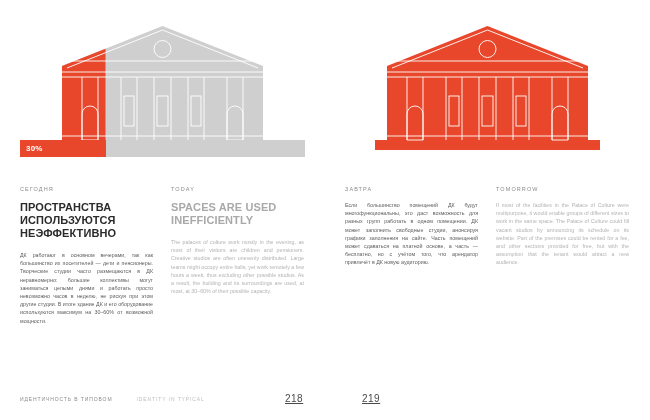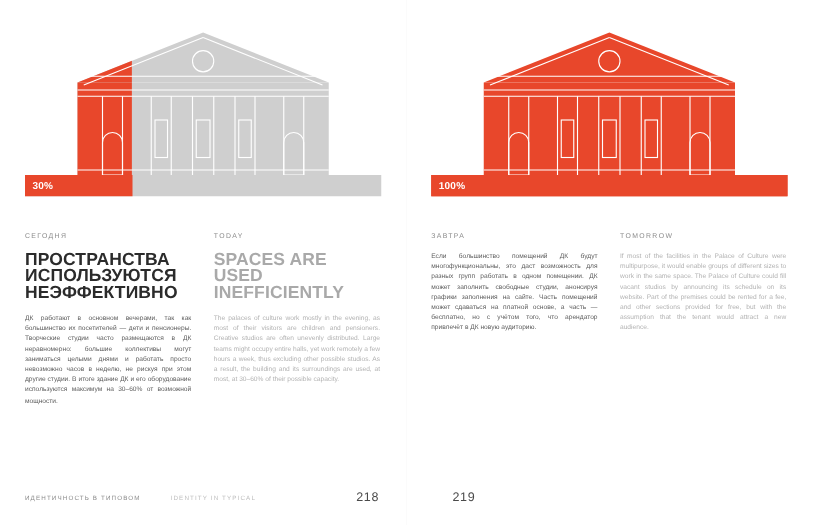--- a/index.html
+++ b/index.html
@@ -101,21 +101,21 @@
   }
   .kicker {
     font-size: 5.5px;
     letter-spacing: 1.1px;
     text-transform: uppercase;
     color: #8b8b8b;
     margin-bottom: 9px;
     font-weight: normal;
   }
   .headline {
-    font-size: 14px;
+    font-size: 11px;
     line-height: 13px;
     font-weight: bold;
     text-transform: uppercase;
     color: #2b2b2b;
     letter-spacing: 0.1px;
     margin: 0 0 11px 0;
   }
   .headline.muted {
     color: #a9a9a9;
     font-weight: bold;
@@ -146,20 +146,21 @@
   }
   .footer .muted {
     color: #bdbdbd;
   }
   .folio {
     position: absolute;
     bottom: 16px;
     font-size: 10px;
     color: #4a4a4a;
     letter-spacing: 0.5px;
+    text-decoration: underline;
   }
   .folio.left {
     left: 285px;
   }
   .folio.right {
     left: 362px;
   }
 </style>
 </head>
 <body>
@@ -281,25 +282,20 @@
           <path d="M62 92 a8 8 0 0 1 16 0 L78 118 L62 118 Z"></path>
           <path d="M207 92 a8 8 0 0 1 16 0 L223 118 L207 118 Z"></path>
           <rect x="104" y="74" width="10" height="30"></rect>
           <rect x="137" y="74" width="11" height="30"></rect>
           <rect x="171" y="74" width="10" height="30"></rect>
           <line x1="42" y1="114" x2="243" y2="114"></line>
         </g>
       </svg>
     </div>
 
-    <div class="bar-wrap">
-      <div class="bar-track" style="background:#e8472b"></div>
-      <div class="bar-fill" style="width:100%"></div>
-      <div class="bar-label">100%</div>
-    </div>
 
     <div class="textblock">
       <div class="col">
         <div class="kicker">ЗАВТРА</div>
         <p class="body">Если большинство помещений ДК будут многофункциональны, это даст возможность для разных групп работать в одном помещении. ДК может заполнить свободные студии, анонсируя графики заполнения на сайте. Часть помещений может сдаваться на платной основе, а часть — бесплатно, но с учётом того, что арендатор привлечёт в ДК новую аудиторию.</p>
       </div>
       <div class="col">
         <div class="kicker">TOMORROW</div>
         <p class="body muted">If most of the facilities in the Palace of Culture were multipurpose, it would enable groups of different sizes to work in the same space. The Palace of Culture could fill vacant studios by announcing its schedule on its website. Part of the premises could be rented for a fee, and other sections provided for free, but with the assumption that the tenant would attract a new audience.</p>
       </div>

